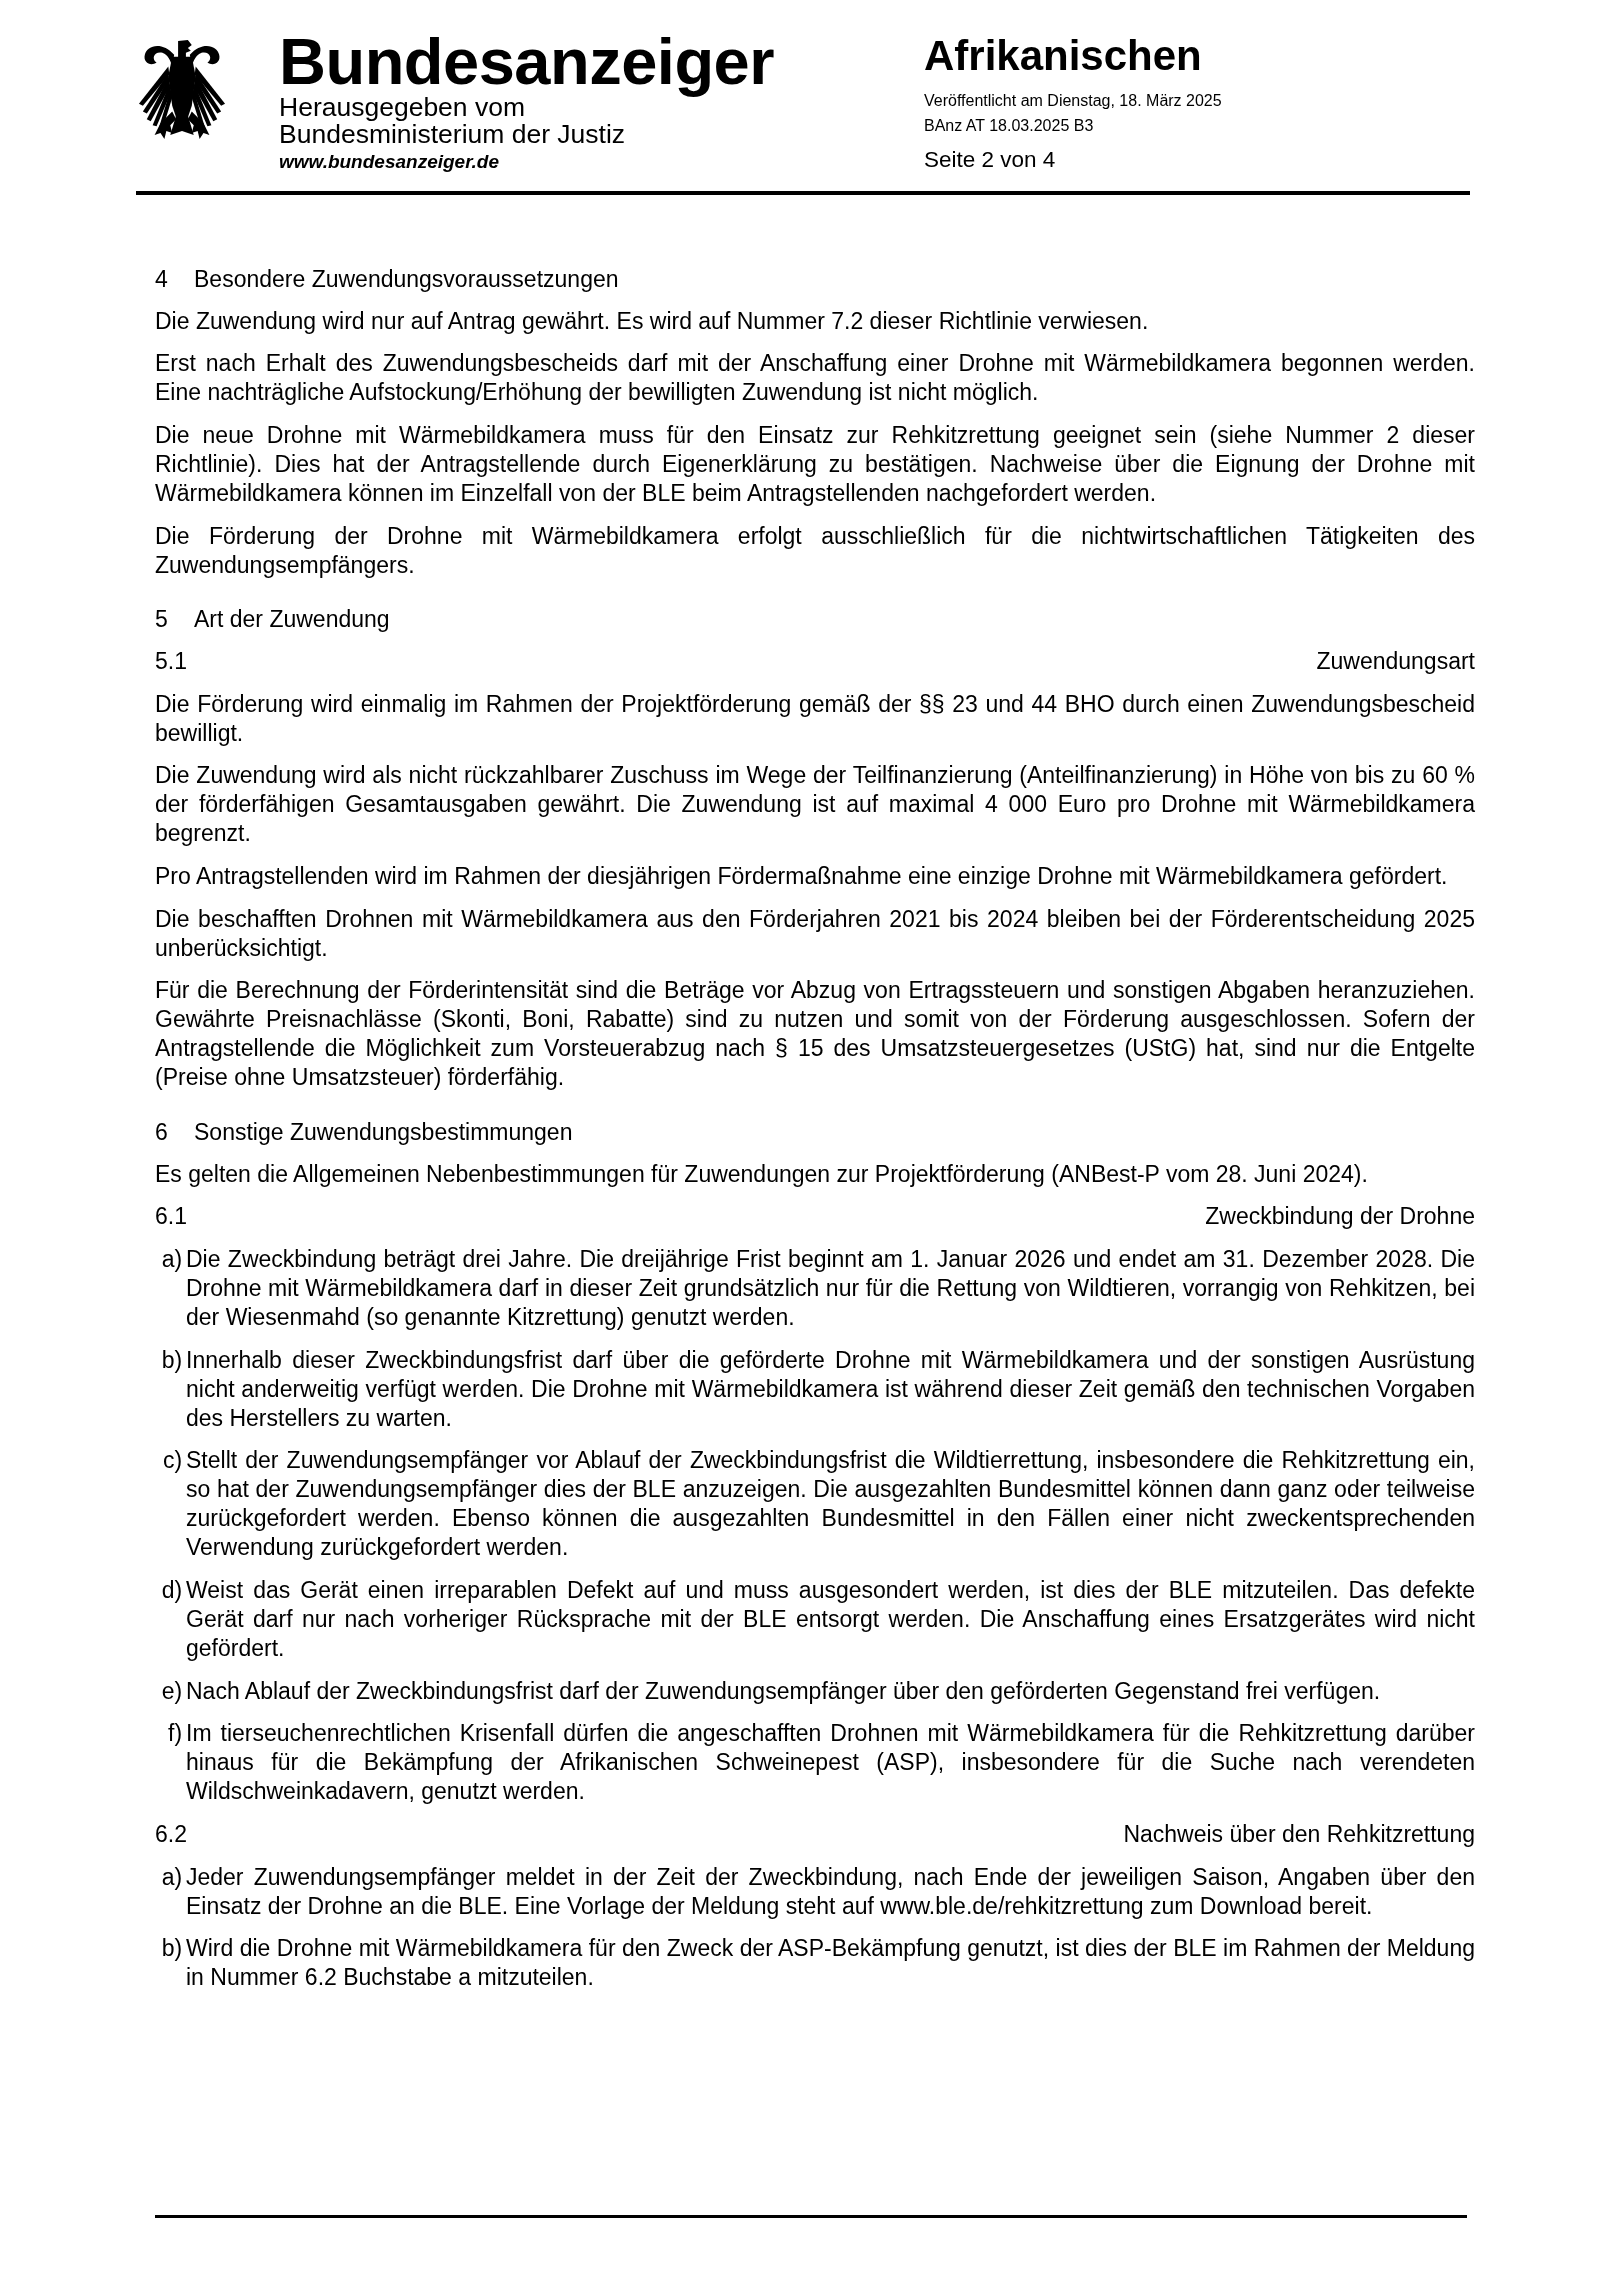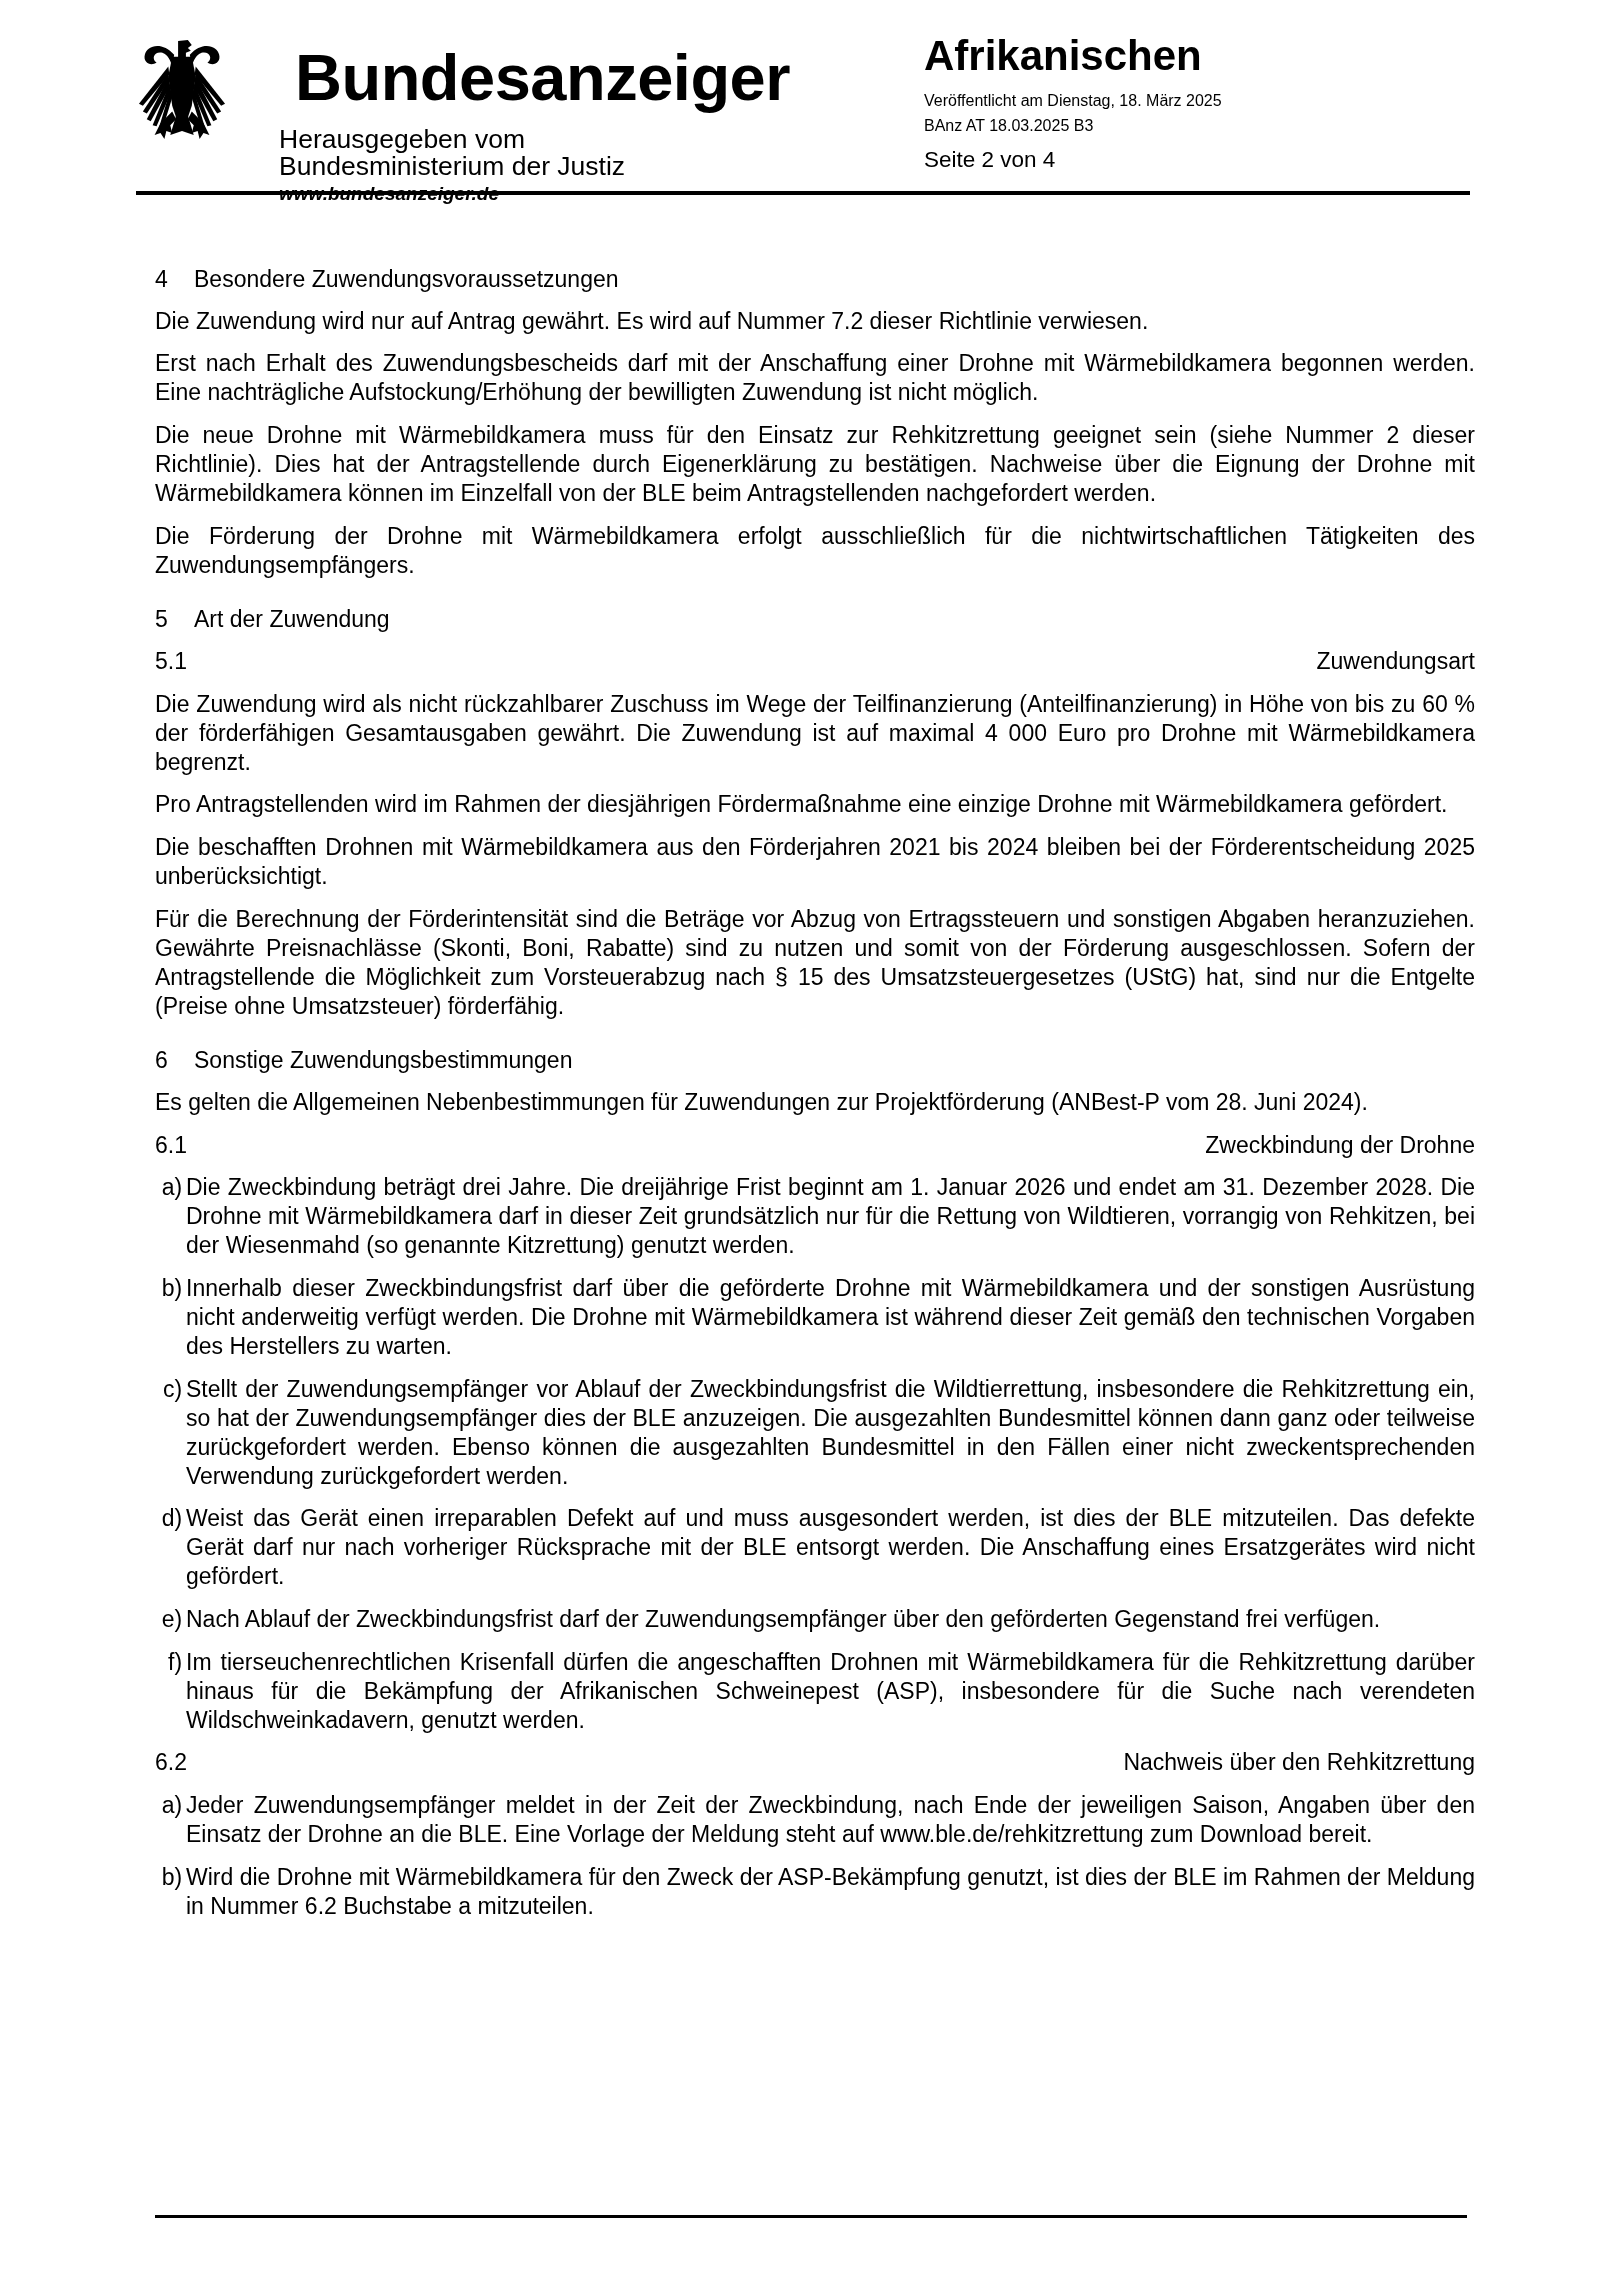--- a/index.html
+++ b/index.html
@@ -1,20 +1,20 @@
 <!DOCTYPE html>
 <html><head>
 <meta charset="utf-8">
 <style>
   html, body { margin: 0; padding: 0; background: #ffffff; }
   body { width: 1622px; height: 2292px; position: relative; overflow: hidden;
          font-family: "Liberation Sans", sans-serif; color: #000; }
   .eagle { position: absolute; left: 137px; top: 37px; width: 90px; height: 106px; }
   .brand { position: absolute; left: 279px; top: 29px; }
-  .brand-title { font-weight: bold; font-size: 65px; line-height: 65px; letter-spacing: -0.5px; margin: 16px; }
+  .brand-title { font-weight: bold; font-size: 65px; line-height: 65px; letter-spacing: -0.5px; margin: 0; }
   .brand-sub { font-size: 26.5px; line-height: 26.5px; margin: 0; }
   .brand-url { font-size: 19px; font-weight: bold; line-height: 21.6px; margin-top: 3.9px; font-style: italic; }
   .pub { position: absolute; left: 924px; top: 31px; }
   .pub-kind { font-weight: bold; font-size: 42px; line-height: 49px; margin-bottom: 7.8px; }
   .pub-line { font-size: 16px; line-height: 25.5px; }
   .pub-page { font-size: 22.5px; line-height: 25.5px; margin-top: 7.8px; }
   .rule-top { position: absolute; left: 136px; top: 191px; width: 1334px; height: 3.9px; background: #000; }
   .rule-bottom { position: absolute; left: 155px; top: 2215px; width: 1312px; height: 2.9px; background: #000; }
 
   .content { position: absolute; left: 155px; top: 265px; width: 1320px; font-size: 23px; line-height: 29px; }
@@ -89,20 +89,21 @@
   <div class="gap-section"></div>
 
   <div class="h1">
     <span class="num">5</span>
     <span>Art der Zuwendung</span>
   </div>
   <div class="h2">
     <span class="num">5.1</span>
     <span>Zuwendungsart</span>
   </div>
+  <p class="p">Die Förderung wird einmalig im Rahmen der Projektförderung gemäß der §§ 23 und 44 BHO durch einen Zuwen­dungsbescheid bewilligt.</p>
   <p class="p">Die Zuwendung wird als nicht rückzahlbarer Zuschuss im Wege der Teilfinanzierung (Anteilfinanzierung) in Höhe von bis zu 60 % der förderfähigen Gesamtausgaben gewährt. Die Zuwendung ist auf maximal 4 000 Euro pro Drohne mit Wärmebildkamera begrenzt.</p>
   <p class="p">Pro Antragstellenden wird im Rahmen der diesjährigen Fördermaßnahme eine einzige Drohne mit Wärmebildkamera gefördert.</p>
   <p class="p">Die beschafften Drohnen mit Wärmebildkamera aus den Förderjahren 2021 bis 2024 bleiben bei der Förderentschei­dung 2025 unberücksichtigt.</p>
   <p class="p">Für die Berechnung der Förderintensität sind die Beträge vor Abzug von Ertragssteuern und sonstigen Abgaben heranzuziehen. Gewährte Preisnachlässe (Skonti, Boni, Rabatte) sind zu nutzen und somit von der Förderung aus­geschlossen. Sofern der Antragstellende die Möglichkeit zum Vorsteuerabzug nach § 15 des Umsatzsteuergesetzes (UStG) hat, sind nur die Entgelte (Preise ohne Umsatzsteuer) förderfähig.</p>
   <div class="gap-section"></div>
 
   <div class="h1">
     <span class="num">6</span>
     <span>Sonstige Zuwendungsbestimmungen</span>
   </div>

